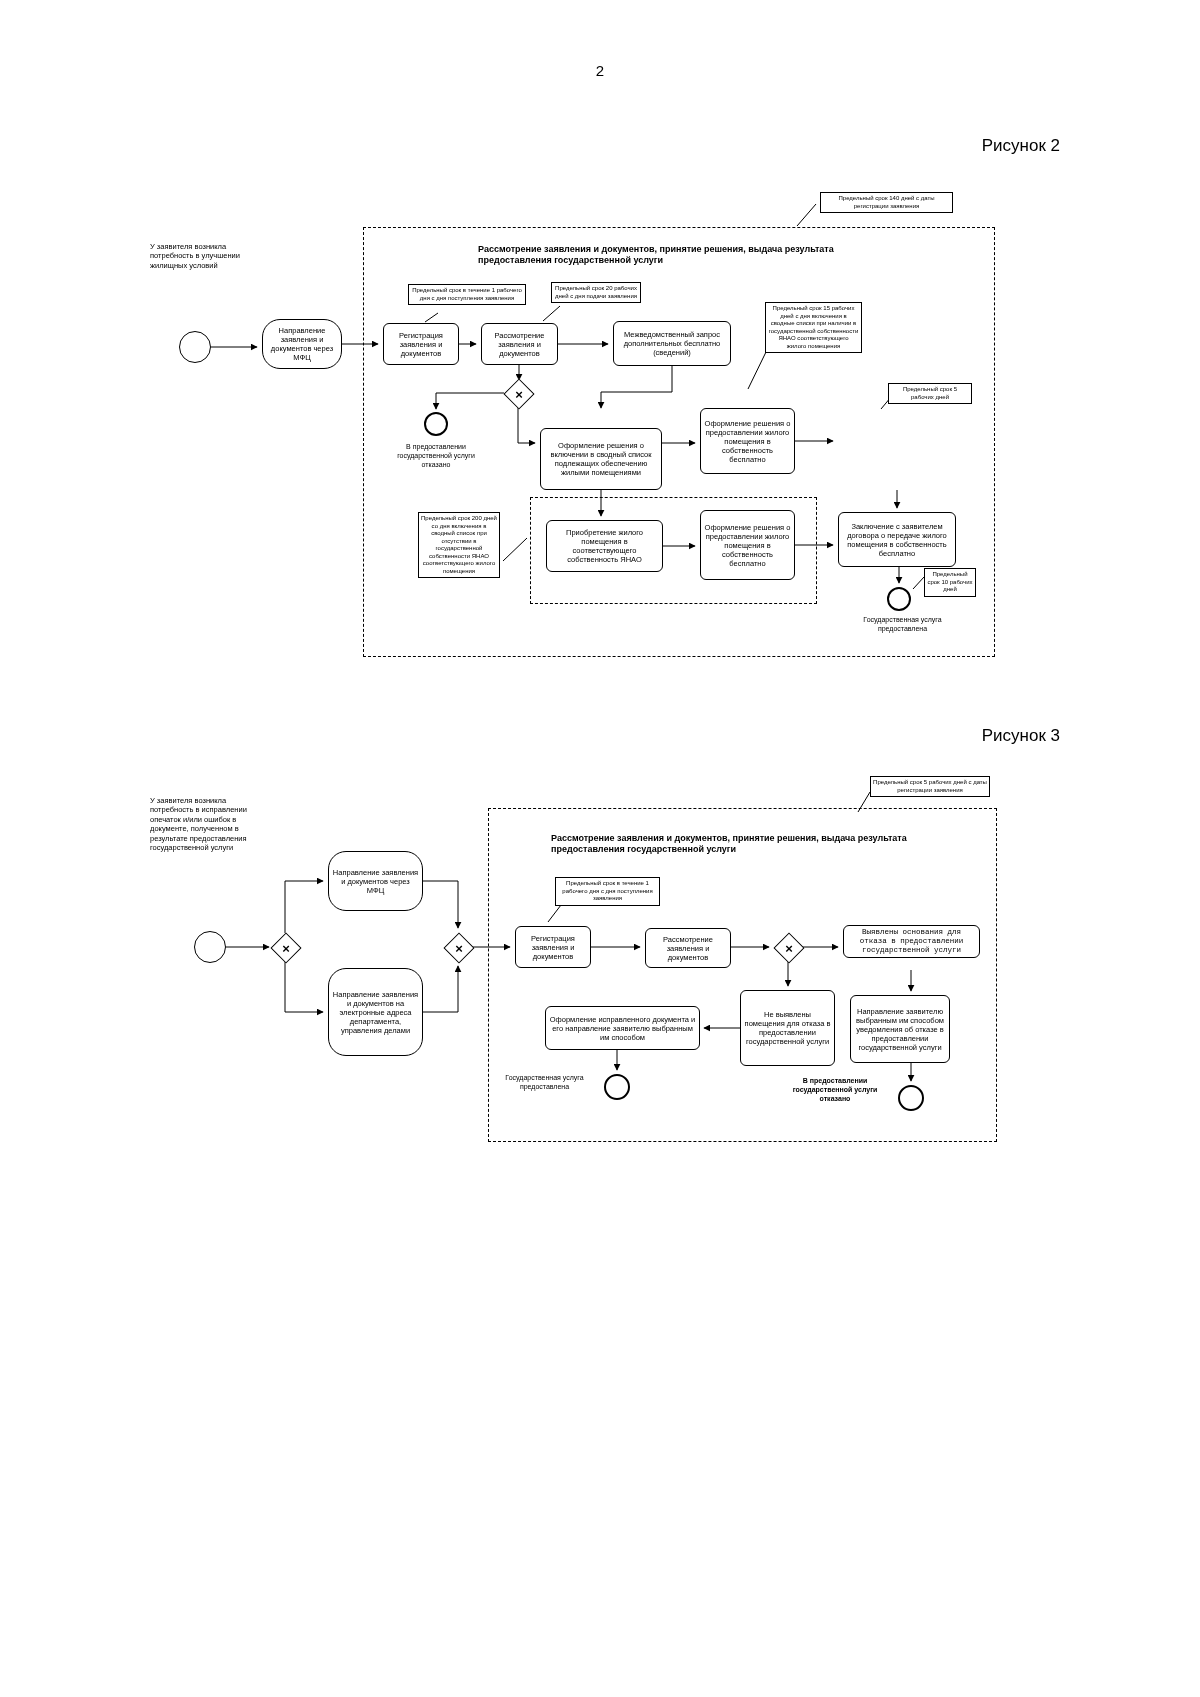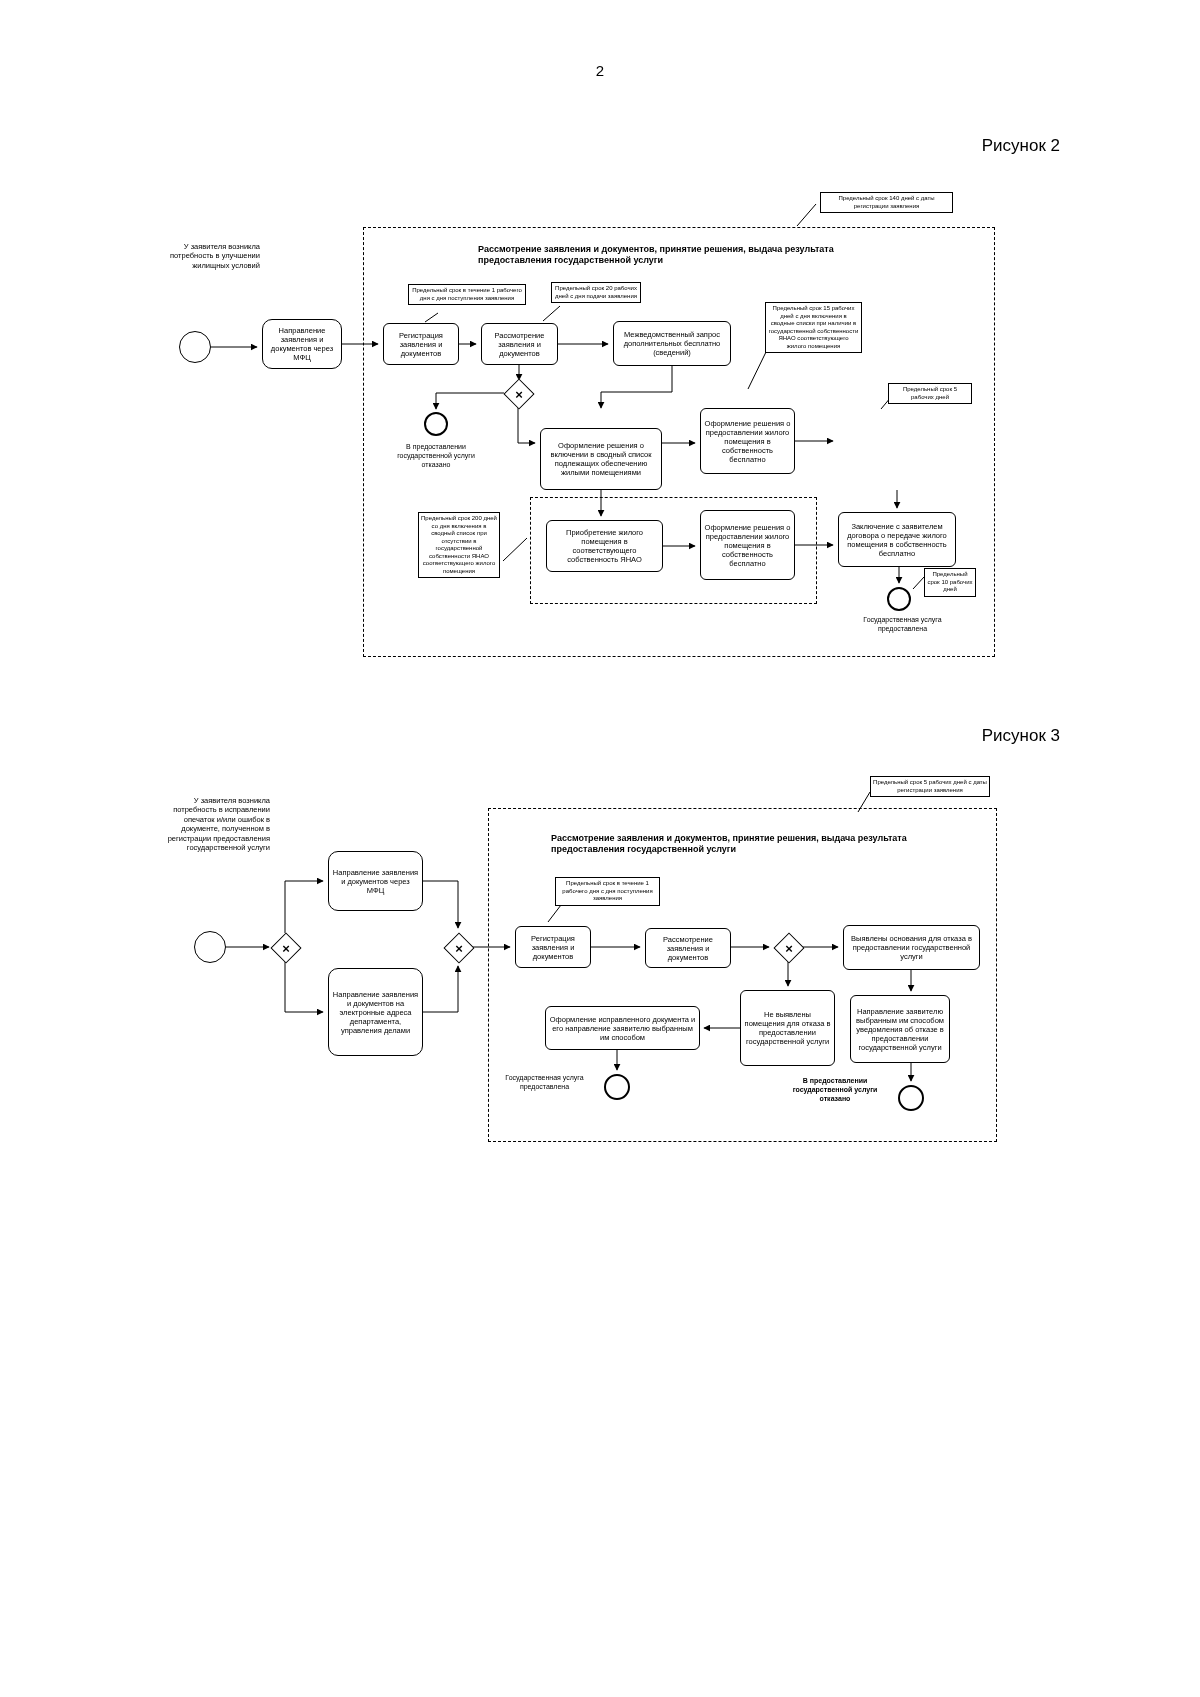--- a/index.html
+++ b/index.html
@@ -14,27 +14,27 @@
   .abs{position:absolute;}
   .page-num{font-size:15px;text-align:center;}
   .fig-caption{font-size:17px;text-align:right;}
   .dashed-box{position:absolute;border:1px dashed #000;background:transparent;}
   .group-title{position:absolute;font-size:9px;font-weight:bold;text-align:left;line-height:1.25;}
   .task{
     position:absolute;border:1px solid #000;border-radius:6px;background:#fff;
     display:flex;align-items:center;justify-content:center;
     font-size:7.5px;text-align:center;line-height:1.2;padding:2px 3px;box-sizing:border-box;
   }
-  .task.round{border-radius:10px;}
+  .task.round{border-radius:18px;}
   .note{
     position:absolute;border:1px solid #000;background:#fff;
     font-size:6px;text-align:center;line-height:1.25;padding:2px;box-sizing:border-box;
   }
   .free-label{position:absolute;font-size:7px;text-align:center;line-height:1.25;}
-  .start-note{position:absolute;font-size:7.5px;text-align:right;line-height:1.25;}
+  .start-note{position:absolute;font-size:7.5px;text-align:left;line-height:1.25;}
   .event{position:absolute;border-radius:50%;background:#fff;box-sizing:border-box;}
   .event.start{border:1.2px solid #000;}
   .event.end{border:2.5px solid #000;}
   .gateway{
     position:absolute;width:20px;height:20px;border:1px solid #000;background:#fff;
     transform:rotate(45deg);
   }
   .gateway .gw-x{
     position:absolute;left:0;top:0;width:20px;height:20px;
     display:flex;align-items:center;justify-content:center;
@@ -160,21 +160,21 @@
   <div class="task" style="left:546px;top:520px;width:117px;height:52px;">Приобретение жилого помещения в соответствующего собственность ЯНАО</div>
 
   <div class="task" style="left:700px;top:510px;width:95px;height:70px;">Оформление решения о предоставлении жилого помещения в собственность бесплатно</div>
 
   <div class="note" style="left:418px;top:512px;width:82px;">Предельный срок 200 дней со дня включения в сводный список при отсутствии в государственной собственности ЯНАО соответствующего жилого помещения</div>
 
   <div class="abs fig-caption" style="left:850px;top:726px;width:210px;">Рисунок 3</div>
 
   <div class="note" style="left:870px;top:776px;width:120px;">Предельный срок 5 рабочих дней с даты регистрации заявления</div>
 
-  <div class="start-note" style="left:150px;top:796px;width:120px;">У заявителя возникла потребность в исправлении опечаток и/или ошибок в документе, полученном в регистрации предоставления государственной услуги</div>
+  <div class="start-note" style="left:150px;top:796px;width:120px;">У заявителя возникла потребность в исправлении опечаток и/или ошибок в документе, полученном в результате предоставления государственной услуги</div>
 
   <div class="event start" style="left:194px;top:931px;width:32px;height:32px;"></div>
 
   <div class="gateway" style="left:275px;top:937px;">
       <span class="gw-x">×</span>
     </div>
 
   <div class="task round" style="left:328px;top:851px;width:95px;height:60px;">Направление заявления и документов через МФЦ</div>
 
   <div class="task round" style="left:328px;top:968px;width:95px;height:88px;">Направление заявления и документов на электронные адреса департамента, управления делами</div>
@@ -188,21 +188,21 @@
   <div class="note" style="left:555px;top:877px;width:105px;">Предельный срок в течение 1 рабочего дня с дня поступления заявления</div>
 
   <div class="task" style="left:515px;top:926px;width:76px;height:42px;">Регистрация заявления и документов</div>
 
   <div class="task" style="left:645px;top:928px;width:86px;height:40px;">Рассмотрение заявления и документов</div>
 
   <div class="gateway" style="left:778px;top:937px;">
       <span class="gw-x">×</span>
     </div>
 
-  <div class="task" style="left:843px;top:925px;width:137px;height:45px;">Выявлены основания для отказа в предоставлении государственной услуги</div>
+  <div class="task" style="left:843px;top:925px;width:137px;height:33px;font-family:Liberation Mono, monospace;">Выявлены основания для отказа в предоставлении государственной услуги</div>
 
   <div class="task" style="left:850px;top:995px;width:100px;height:68px;">Направление заявителю выбранным им способом уведомления об отказе в предоставлении государственной услуги</div>
 
   <div class="task" style="left:740px;top:990px;width:95px;height:76px;">Не выявлены помещения для отказа в предоставлении государственной услуги</div>
 
   <div class="task" style="left:545px;top:1006px;width:155px;height:44px;">Оформление исправленного документа и его направление заявителю выбранным им способом</div>
 
   <div class="event end" style="left:604px;top:1074px;width:26px;height:26px;"></div>
   <div class="free-label" style="left:492px;top:1074px;width:105px;">Государственная услуга предоставлена</div>
 

